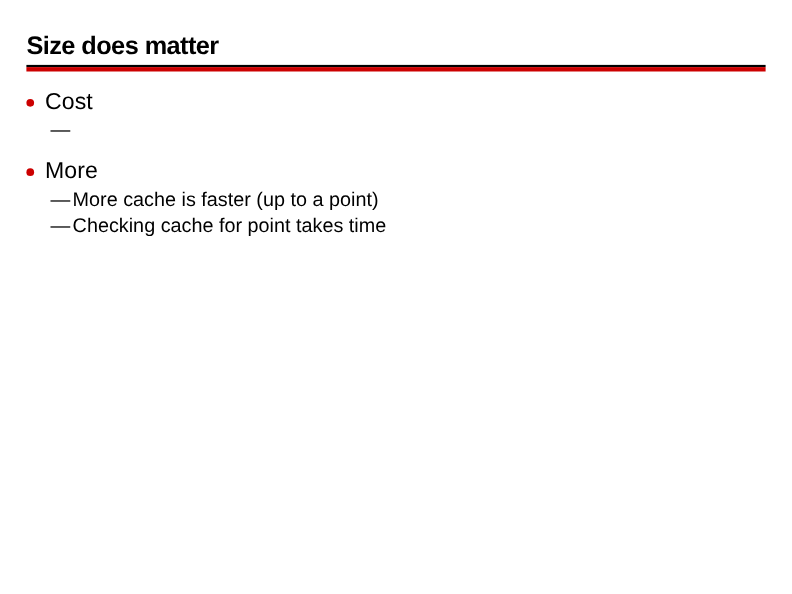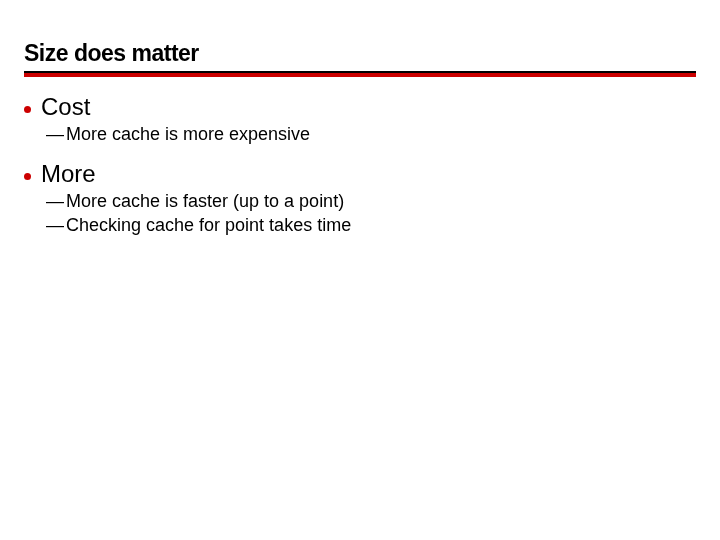--- a/index.html
+++ b/index.html
@@ -4,21 +4,21 @@
   <style>
     * { margin: 0; padding: 0; box-sizing: border-box; }
     body {
       width: 720px;
       height: 540px;
       background: #ffffff;
       font-family: Verdana, Arial, sans-serif;
       color: #000000;
     }
     .slide {
-      padding: 40px 24px;
+      padding: 28px 24px;
     }
     .title {
       font-size: 23px;
       font-weight: 900;
       letter-spacing: -0.5px;
       padding-bottom: 4px;
     }
     .rule-black {
       height: 2px;
       background: #000000;
@@ -39,21 +39,21 @@
       width: 7px;
       height: 7px;
       border-radius: 50%;
       background: #cc0000;
       flex-shrink: 0;
       margin-right: 10px;
       position: relative;
       top: -2px;
     }
     .level1-text {
-      font-size: 24px;
+      font-size: 21px;
     }
     .level2 {
       display: flex;
       align-items: baseline;
       margin: 3px 0 3px 22px;
     }
     .dash {
       font-size: 18px;
       color: #000000;
       margin-right: 2px;
@@ -75,21 +75,20 @@
   <div class="rule-red"></div>
 
   <div class="content">
 
     <div class="level1">
       <span class="bullet-dot"></span>
       <span class="level1-text">Cost</span>
     </div>
     <div class="level2">
       <span class="dash">—</span>
-      <span class="level2-text">More cache is more expensive</span>
     </div>
 
     <div class="gap"></div>
 
     <div class="level1">
       <span class="bullet-dot"></span>
       <span class="level1-text">More</span>
     </div>
     <div class="level2">
       <span class="dash">—</span>

